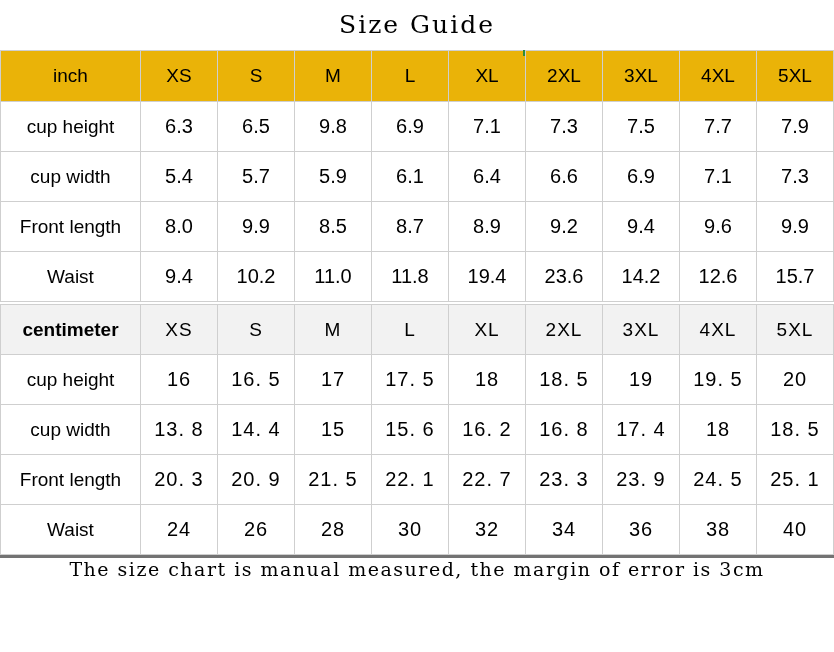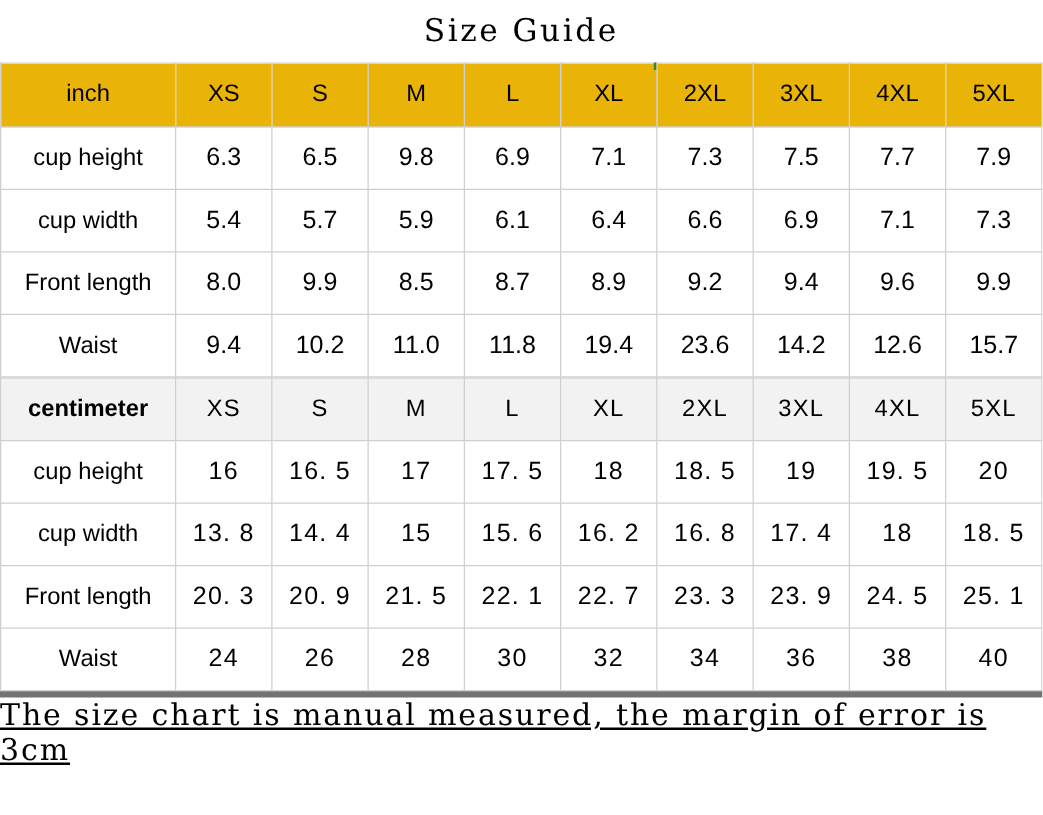--- a/index.html
+++ b/index.html
@@ -93,24 +93,23 @@
     letter-spacing: 0;
     font-weight: bold;
   }
 
   .footnote {
     flex: 1 1 auto;
     display: flex;
     align-items: center;
     justify-content: center;
     font-family: "DejaVu Serif", serif;
-    font-size: 24px;
+    font-size: 19px;
     letter-spacing: 1.5px;
-    border-top: 5px solid #737373;
-    text-decoration: underline;
+    border-top: 3px solid #737373;
   }
   .green-tick {
     position: absolute;
     left: 523px;
     top: 50px;
     width: 2px;
     height: 6px;
     background: #2e8b3a;
   }
 </style>

